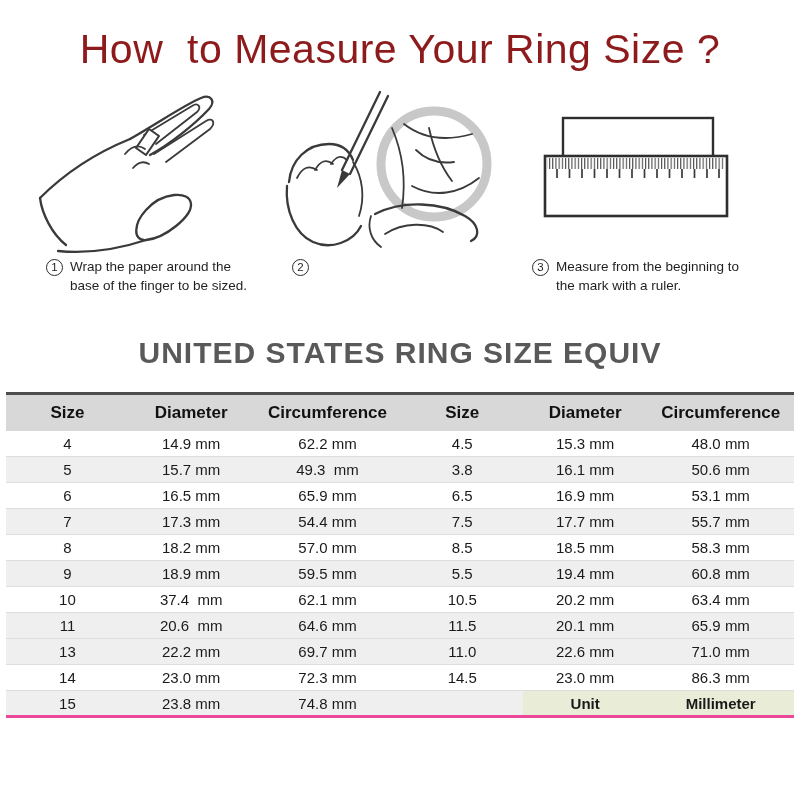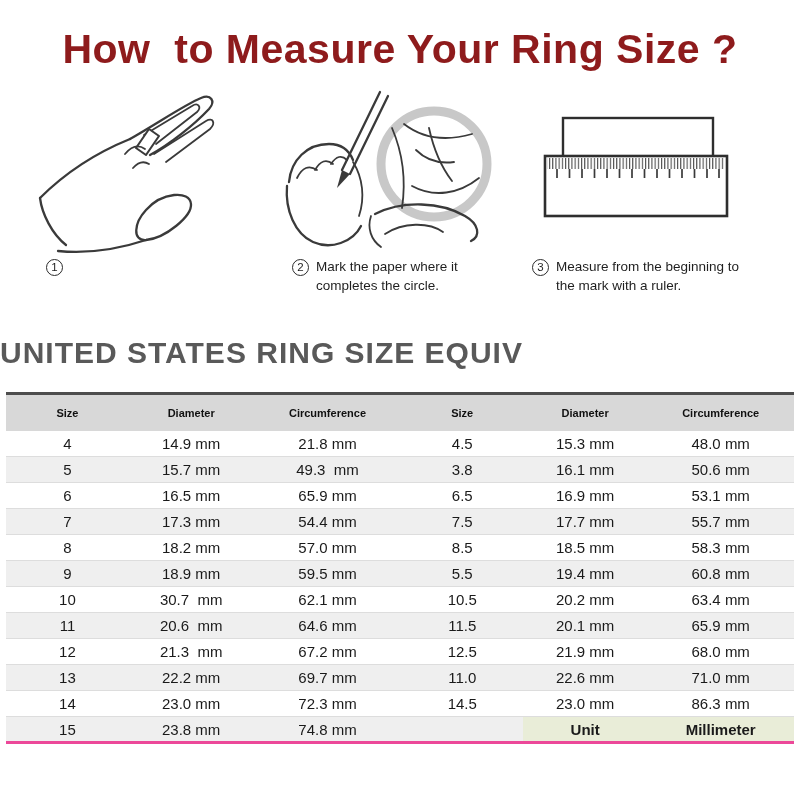--- a/index.html
+++ b/index.html
@@ -10,21 +10,21 @@
     --unit-green:#e9edd8;
     --ink:#1c1c1c;
     --line-art:#3a3a3a;
   }
   *{margin:0;padding:0;box-sizing:border-box;}
   html,body{width:800px;height:800px;background:#ffffff;font-family:"Liberation Sans","DejaVu Sans",sans-serif;color:var(--ink);overflow:hidden;}
   .page{position:relative;width:800px;height:800px;background:#fff;}
 
   .main-title{
     position:absolute;top:26px;left:0;width:800px;
-    text-align:center;font-size:41px;font-weight:bold;
+    text-align:center;font-size:41px;font-weight:normal;
     color:var(--title-red);white-space:pre;letter-spacing:0.5px;
   }
 
   .steps{position:absolute;top:86px;left:0;width:800px;height:170px;}
   .step-illo{position:absolute;}
   .illo-1{left:32px;top:6px;}
   .illo-2{left:283px;top:0px;}
   .illo-3{left:533px;top:26px;}
   svg{display:block;}
   .sk{fill:none;stroke:var(--line-art);stroke-width:2.3;stroke-linecap:round;stroke-linejoin:round;}
@@ -39,28 +39,28 @@
   .step-num{
     flex:0 0 auto;width:17px;height:17px;margin-top:1px;
     border:1.5px solid #2b2b2b;border-radius:50%;
     display:inline-flex;align-items:center;justify-content:center;
     font-size:11.5px;font-weight:normal;color:#1f1f1f;
   }
   .cap-text{white-space:pre-line;}
 
   .section-title{
     position:absolute;top:336px;left:0;width:800px;
-    font-size:30px;font-weight:bold;
+    text-align:center;font-size:30px;font-weight:bold;
     color:var(--section-gray);letter-spacing:1px;
   }
 
   .table-wrap{position:absolute;top:392px;left:6px;width:788px;}
   table{width:100%;border-collapse:collapse;border-top:3px solid #4d4d4d;}
   thead tr{background:var(--header-bg);height:37px;}
-  th{font-size:11px;font-weight:bold;color:#111;text-align:center;padding:0 4px;}
+  th{font-size:17px;font-weight:bold;color:#111;text-align:center;padding:0 4px;}
   tbody tr{height:26px;border-bottom:1px solid #dddddd;}
   tbody tr.alt{background:var(--alt-row);}
   td{font-size:15px;text-align:center;color:#1a1a1a;white-space:pre;padding:0 4px;}
   td.unit-cell{background:var(--unit-green);font-weight:bold;}
   tbody tr:last-child{border-bottom:3px solid #ec4899;}
 </style>
 </head>
 <body>
 
 <div class="page">
@@ -118,25 +118,25 @@
         <rect x="12" y="44" width="182" height="60" fill="#ffffff" stroke="#2e2e2e" stroke-width="2.6"></rect>
         <rect x="14" y="46" width="178" height="11" fill="url(#ticks)"></rect>
         <path stroke="#3a3a3a" stroke-width="1.7" fill="none" d="M24,57 v9 M36.5,57 v9 M49,57 v9 M61.5,57 v9 M74,57 v9 M86.5,57 v9 M99,57 v9 M111.5,57 v9 M124,57 v9 M136.5,57 v9 M149,57 v9 M161.5,57 v9 M174,57 v9 M186,57 v9"></path>
       </svg>
     </div>
   </div>
 
   <div class="captions">
     <div class="caption cap-1">
       <span class="step-num">1</span>
+      <span class="cap-text">Wrap the paper around the
+base of the finger to be sized.</span>
     </div>
     <div class="caption cap-2">
       <span class="step-num">2</span>
-      <span class="cap-text">Mark the paper where it
-completes the circle.</span>
     </div>
     <div class="caption cap-3">
       <span class="step-num">3</span>
       <span class="cap-text">Measure from the beginning to
 the mark with a ruler.</span>
     </div>
   </div>
 
   <h2 class="section-title">UNITED STATES RING SIZE EQUIV</h2>
 
@@ -157,21 +157,21 @@
             <th>Circumference</th>
             <th>Size</th>
             <th>Diameter</th>
             <th>Circumference</th>
           </tr>
       </thead>
       <tbody>
           <tr>
             <td>4</td>
             <td>14.9 mm</td>
-            <td>21.8 mm</td>
+            <td>62.2 mm</td>
             <td>4.5</td>
             <td>15.3 mm</td>
             <td>48.0 mm</td>
           </tr>
           <tr class="alt">
             <td>5</td>
             <td>15.7 mm</td>
             <td>49.3  mm</td>
             <td>3.8</td>
             <td>16.1 mm</td>
@@ -204,42 +204,34 @@
           <tr class="alt">
             <td>9</td>
             <td>18.9 mm</td>
             <td>59.5 mm</td>
             <td>5.5</td>
             <td>19.4 mm</td>
             <td>60.8 mm</td>
           </tr>
           <tr>
             <td>10</td>
-            <td>30.7  mm</td>
+            <td>37.4  mm</td>
             <td>62.1 mm</td>
             <td>10.5</td>
             <td>20.2 mm</td>
             <td>63.4 mm</td>
           </tr>
           <tr class="alt">
             <td>11</td>
             <td>20.6  mm</td>
             <td>64.6 mm</td>
             <td>11.5</td>
             <td>20.1 mm</td>
             <td>65.9 mm</td>
           </tr>
-          <tr>
-            <td>12</td>
-            <td>21.3  mm</td>
-            <td>67.2 mm</td>
-            <td>12.5</td>
-            <td>21.9 mm</td>
-            <td>68.0 mm</td>
-          </tr>
           <tr class="alt">
             <td>13</td>
             <td>22.2 mm</td>
             <td>69.7 mm</td>
             <td>11.0</td>
             <td>22.6 mm</td>
             <td>71.0 mm</td>
           </tr>
           <tr>
             <td>14</td>

